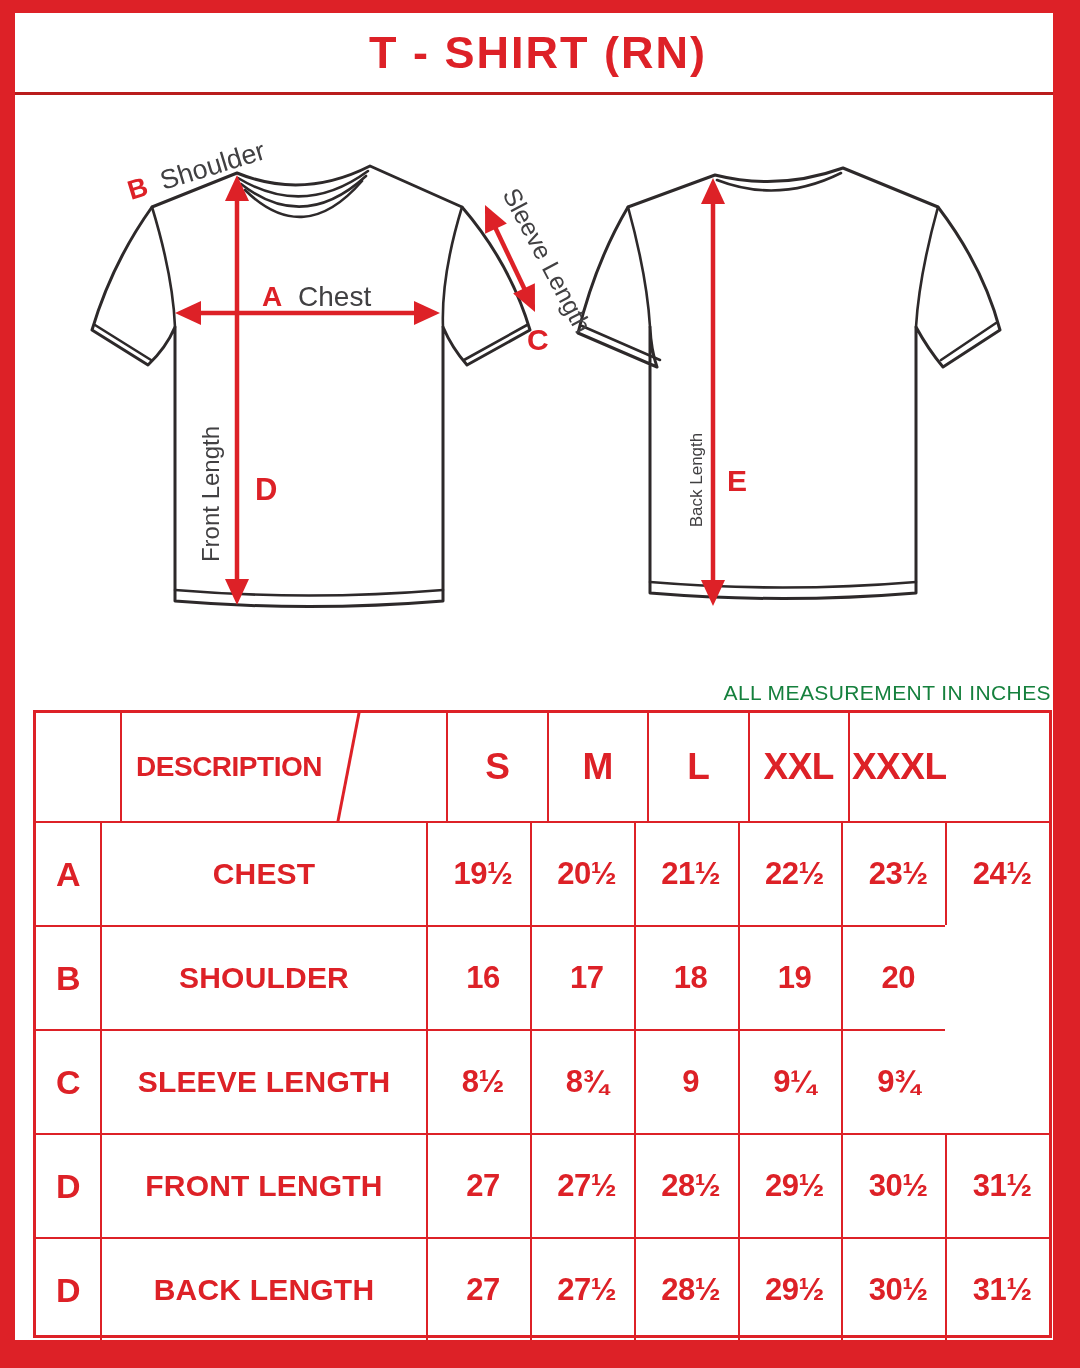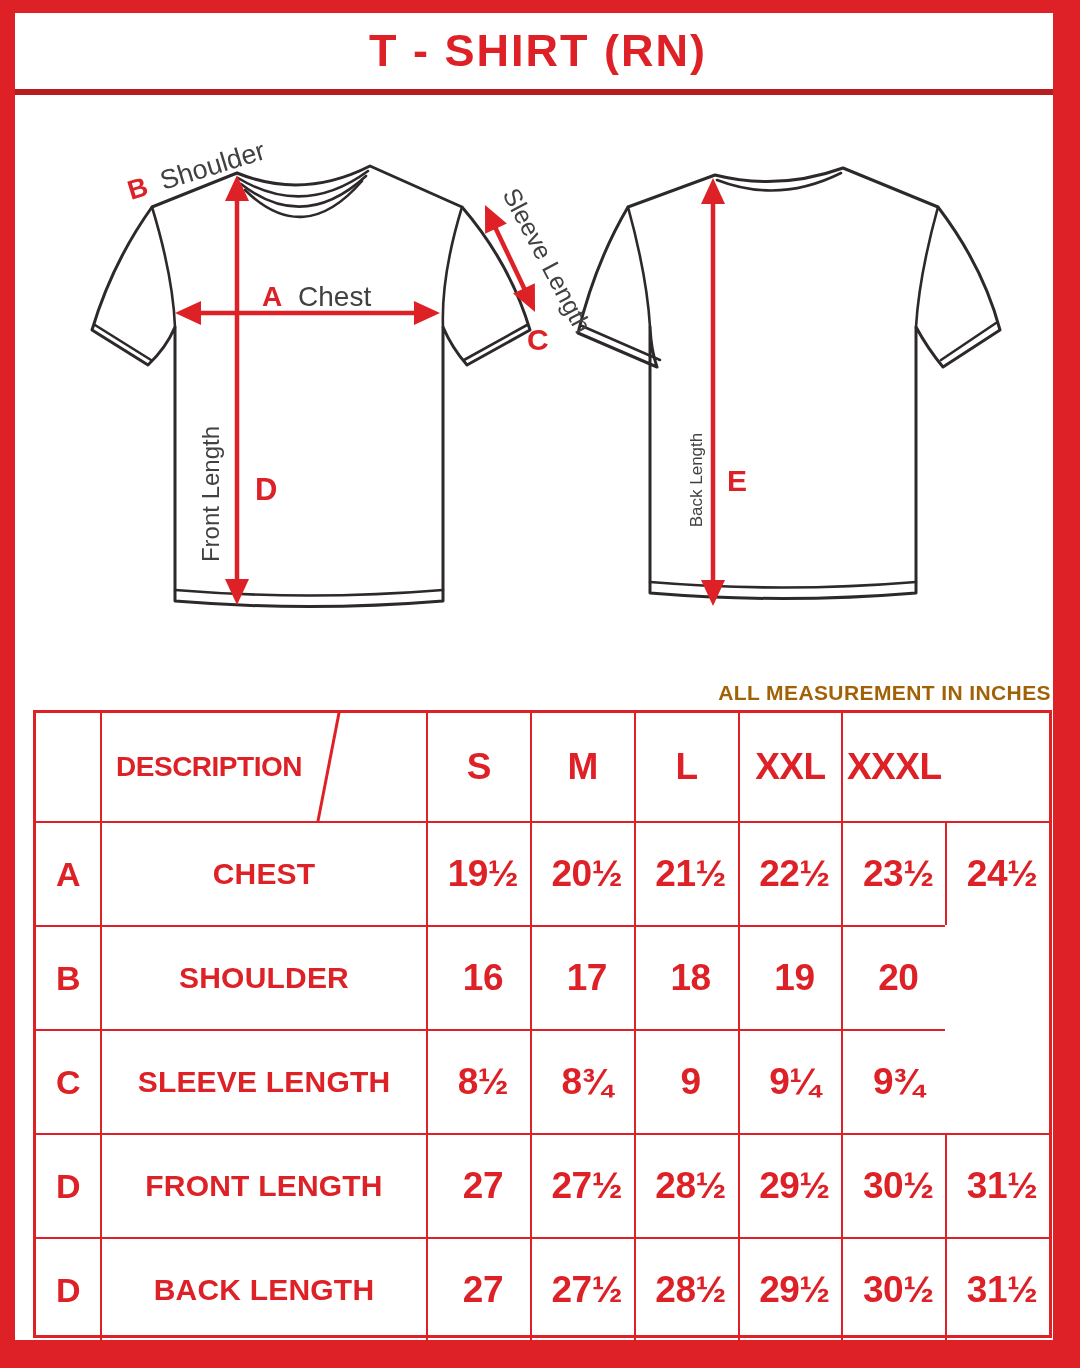--- a/index.html
+++ b/index.html
@@ -7,55 +7,55 @@
     width:1080px;height:1368px;position:relative;overflow:hidden;
     background:#dd2127;
     font-family:"Liberation Sans", sans-serif;
   }
   .content{
     position:absolute;left:15px;top:13px;width:1038px;height:1327px;
     background:#ffffff;
   }
   .title-bar{
     position:absolute;left:0;top:0;width:100%;height:82px;
-    border-bottom:6px solid #b91c1c;
+    border-bottom:3px solid #b91c1c;
     display:flex;align-items:center;justify-content:center;
     box-sizing:border-box;
     padding-left:8px;
   }
   .page-title{
     color:#dd2127;font-size:45px;font-weight:bold;letter-spacing:2px;
   }
   .diagram-svg{position:absolute;left:0;top:85px;}
   .tee{fill:#ffffff;stroke:#2d292a;stroke-width:3;stroke-linejoin:round;}
   .tee-line{fill:none;stroke:#2d292a;stroke-width:2.6;stroke-linecap:round;}
   .arrow-line{stroke:#dd2127;stroke-width:4.5;}
   .arrow-head{fill:#dd2127;stroke:none;}
   .svg-dark{fill:#414042;font-weight:normal;}
   .svg-red{fill:#dd2127;font-weight:bold;}
   .units-note{
     position:absolute;top:668px;right:2px;
-    color:#a16207;font-size:21px;font-weight:bold;letter-spacing:0.4px;
+    color:#15803d;font-size:21px;font-weight:normal;letter-spacing:0.4px;
   }
   .size-table{
     position:absolute;left:18px;top:697px;width:1019px;height:628px;
     border:3px solid #dd2127;box-sizing:border-box;
     color:#dd2127;font-weight:bold;
   }
   .tr{display:grid;grid-template-columns:64px 326px repeat(6,1fr);height:104px;}
-  .tr.th-row{height:108px;}
+  .tr.th-row{height:108px;margin-left:20px;}
   .td{
     box-sizing:border-box;display:flex;align-items:center;justify-content:center;
     letter-spacing:-0.5px;
   }
   .td + .td{border-left:2px solid #dd2127;}
   .tr + .tr .td{border-top:2px solid #dd2127;}
   .col-letter{font-size:34px;}
   .col-desc{font-size:30px;letter-spacing:0.2px;}
-  .val{font-size:37px;padding-left:8px;}
+  .val{font-size:31px;padding-left:8px;}
   .th-size{font-size:37px;}
   .th-desc{position:relative;}
   .desc-h{
     position:absolute;left:8px;top:0;bottom:0;width:198px;
     display:flex;align-items:center;justify-content:center;font-size:28px;letter-spacing:-0.5px;
   }
   .size-h{
     position:absolute;left:234px;top:0;bottom:0;width:96px;
     display:flex;align-items:center;justify-content:center;font-size:28px;
   }

